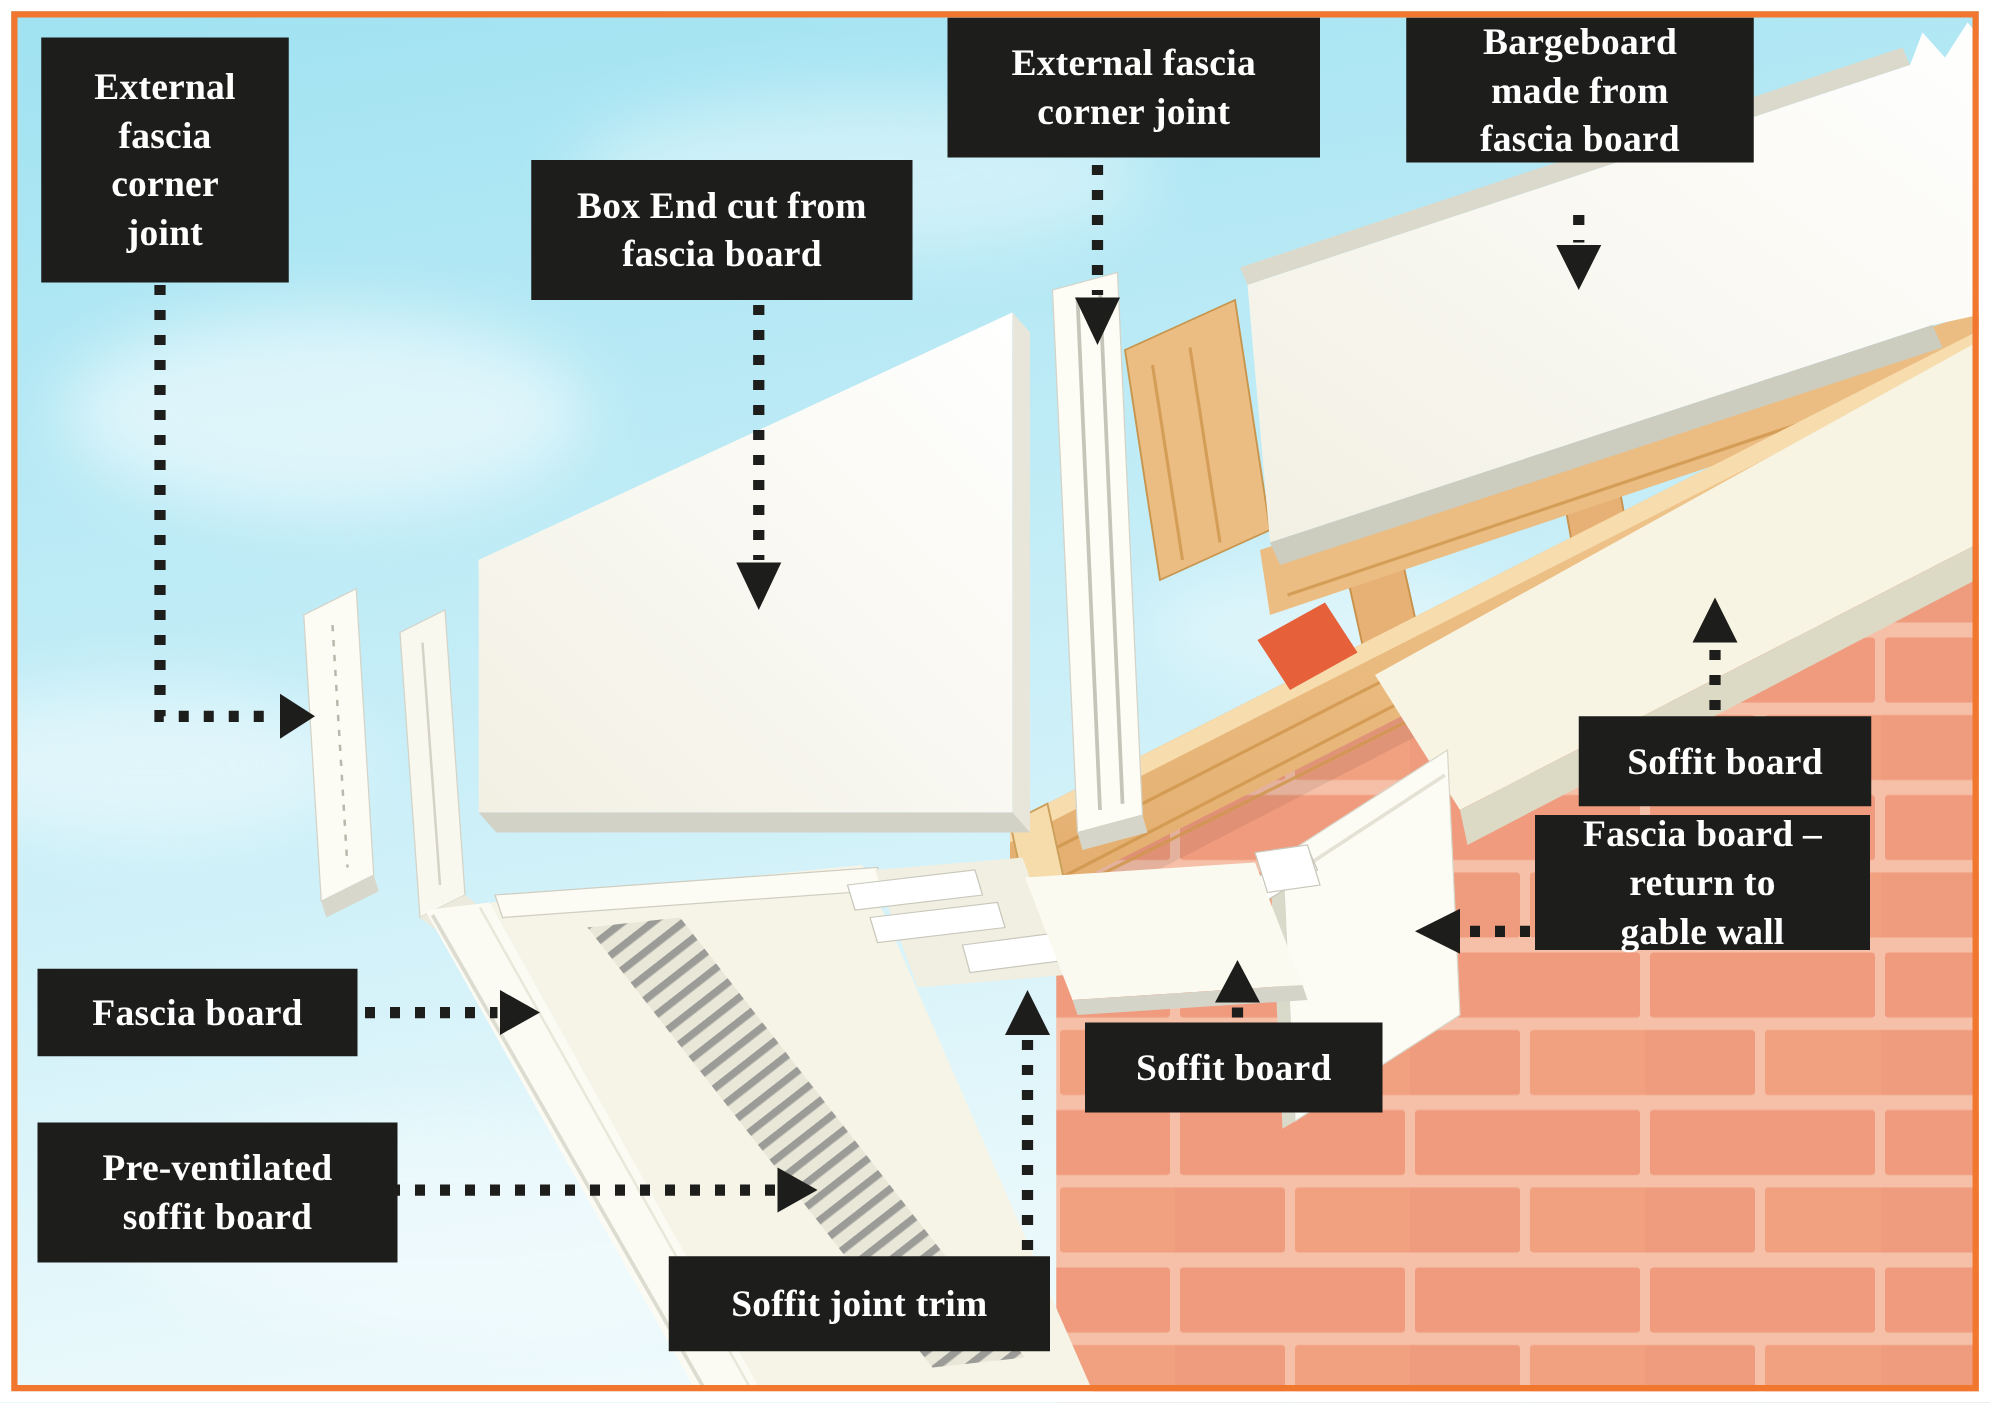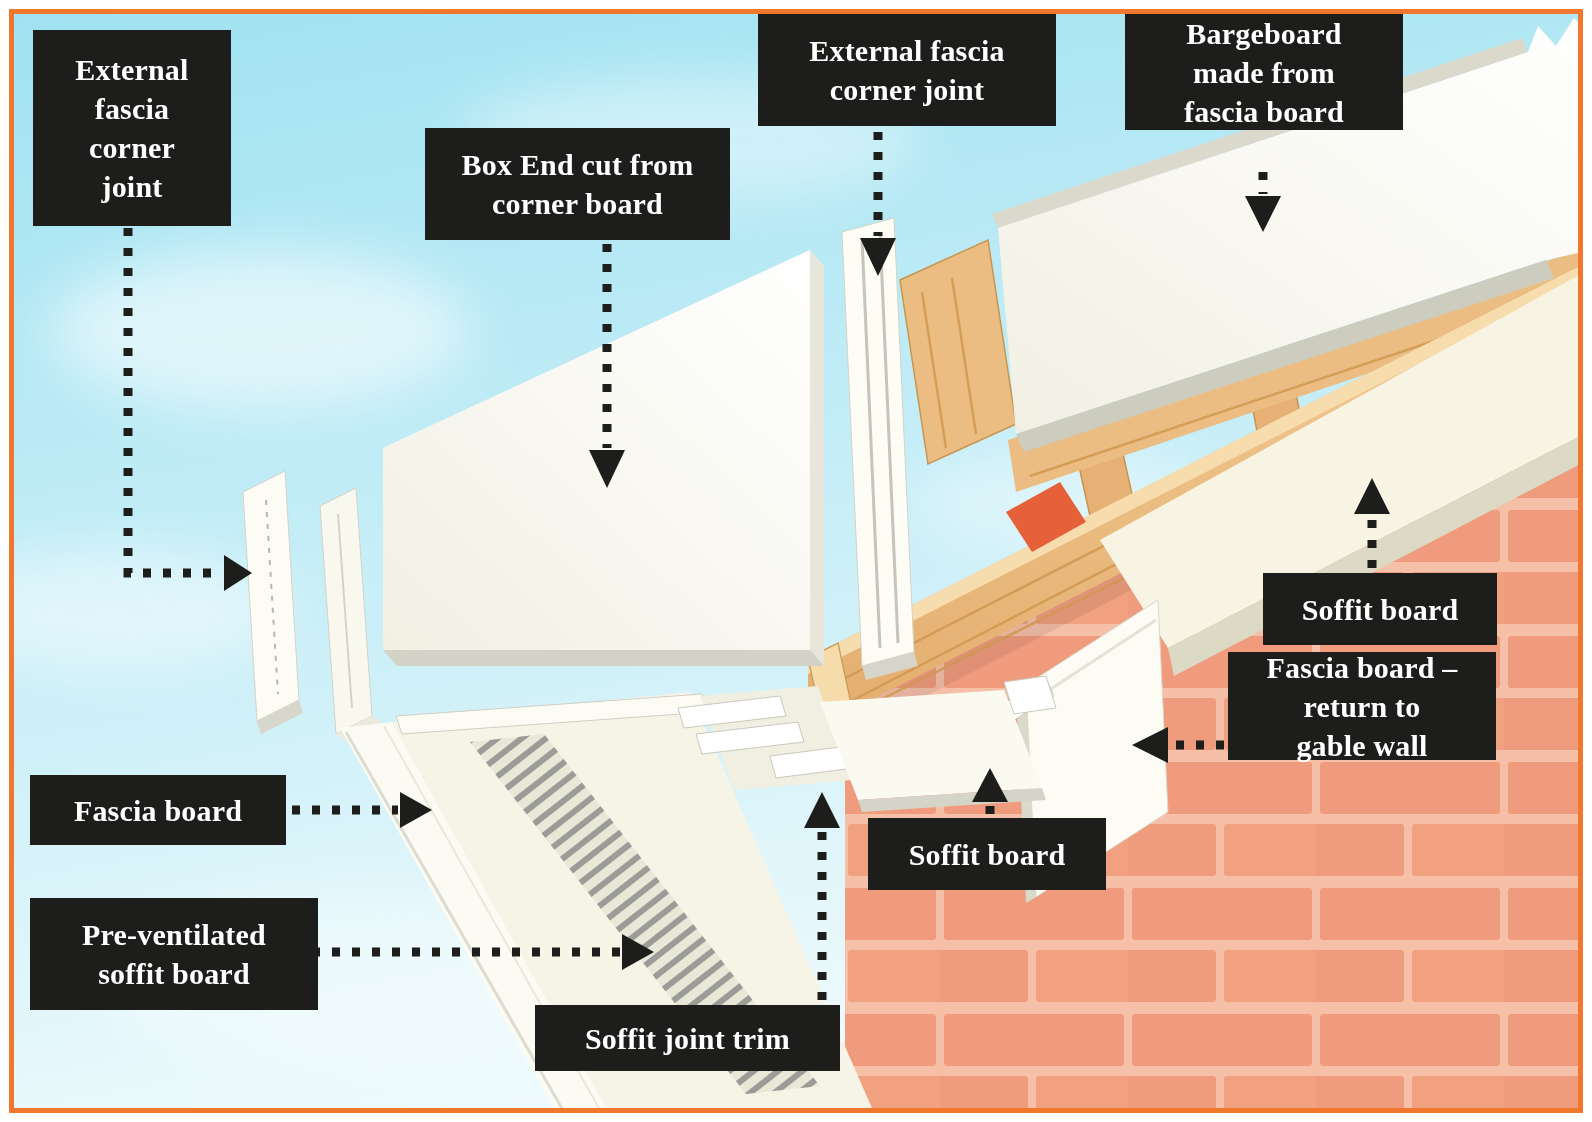--- a/index.html
+++ b/index.html
@@ -184,21 +184,21 @@
       <polygon points="804,828 840,828 822,792" stroke="none"></polygon>
     </g>
   </svg>
 
   <div class="label" style="left:33px;top:30px;width:198px;height:196px">External
 fascia
 corner
 joint</div>
 
   <div class="label" style="left:425px;top:128px;width:305px;height:112px">Box End cut from
-corner board</div>
+fascia board</div>
 
   <div class="label" style="left:758px;top:14px;width:298px;height:112px">External fascia
 corner joint</div>
 
   <div class="label" style="left:1125px;top:14px;width:278px;height:116px">Bargeboard
 made from
 fascia board</div>
 
   <div class="label" style="left:1263px;top:573px;width:234px;height:72px">Soffit board</div>
 
@@ -206,17 +206,17 @@
 return to
 gable wall</div>
 
   <div class="label" style="left:30px;top:775px;width:256px;height:70px">Fascia board</div>
 
   <div class="label" style="left:30px;top:898px;width:288px;height:112px">Pre-ventilated
 soffit board</div>
 
   <div class="label" style="left:868px;top:818px;width:238px;height:72px">Soffit board</div>
 
-  <div class="label" style="left:535px;top:1005px;width:305px;height:66px">Soffit joint trim</div>
+  <div class="label" style="left:535px;top:1005px;width:305px;height:76px">Soffit joint trim</div>
 
   <div class="white-ring"></div>
   <div class="orange-ring"></div>
 </div>
 
 </body></html>

